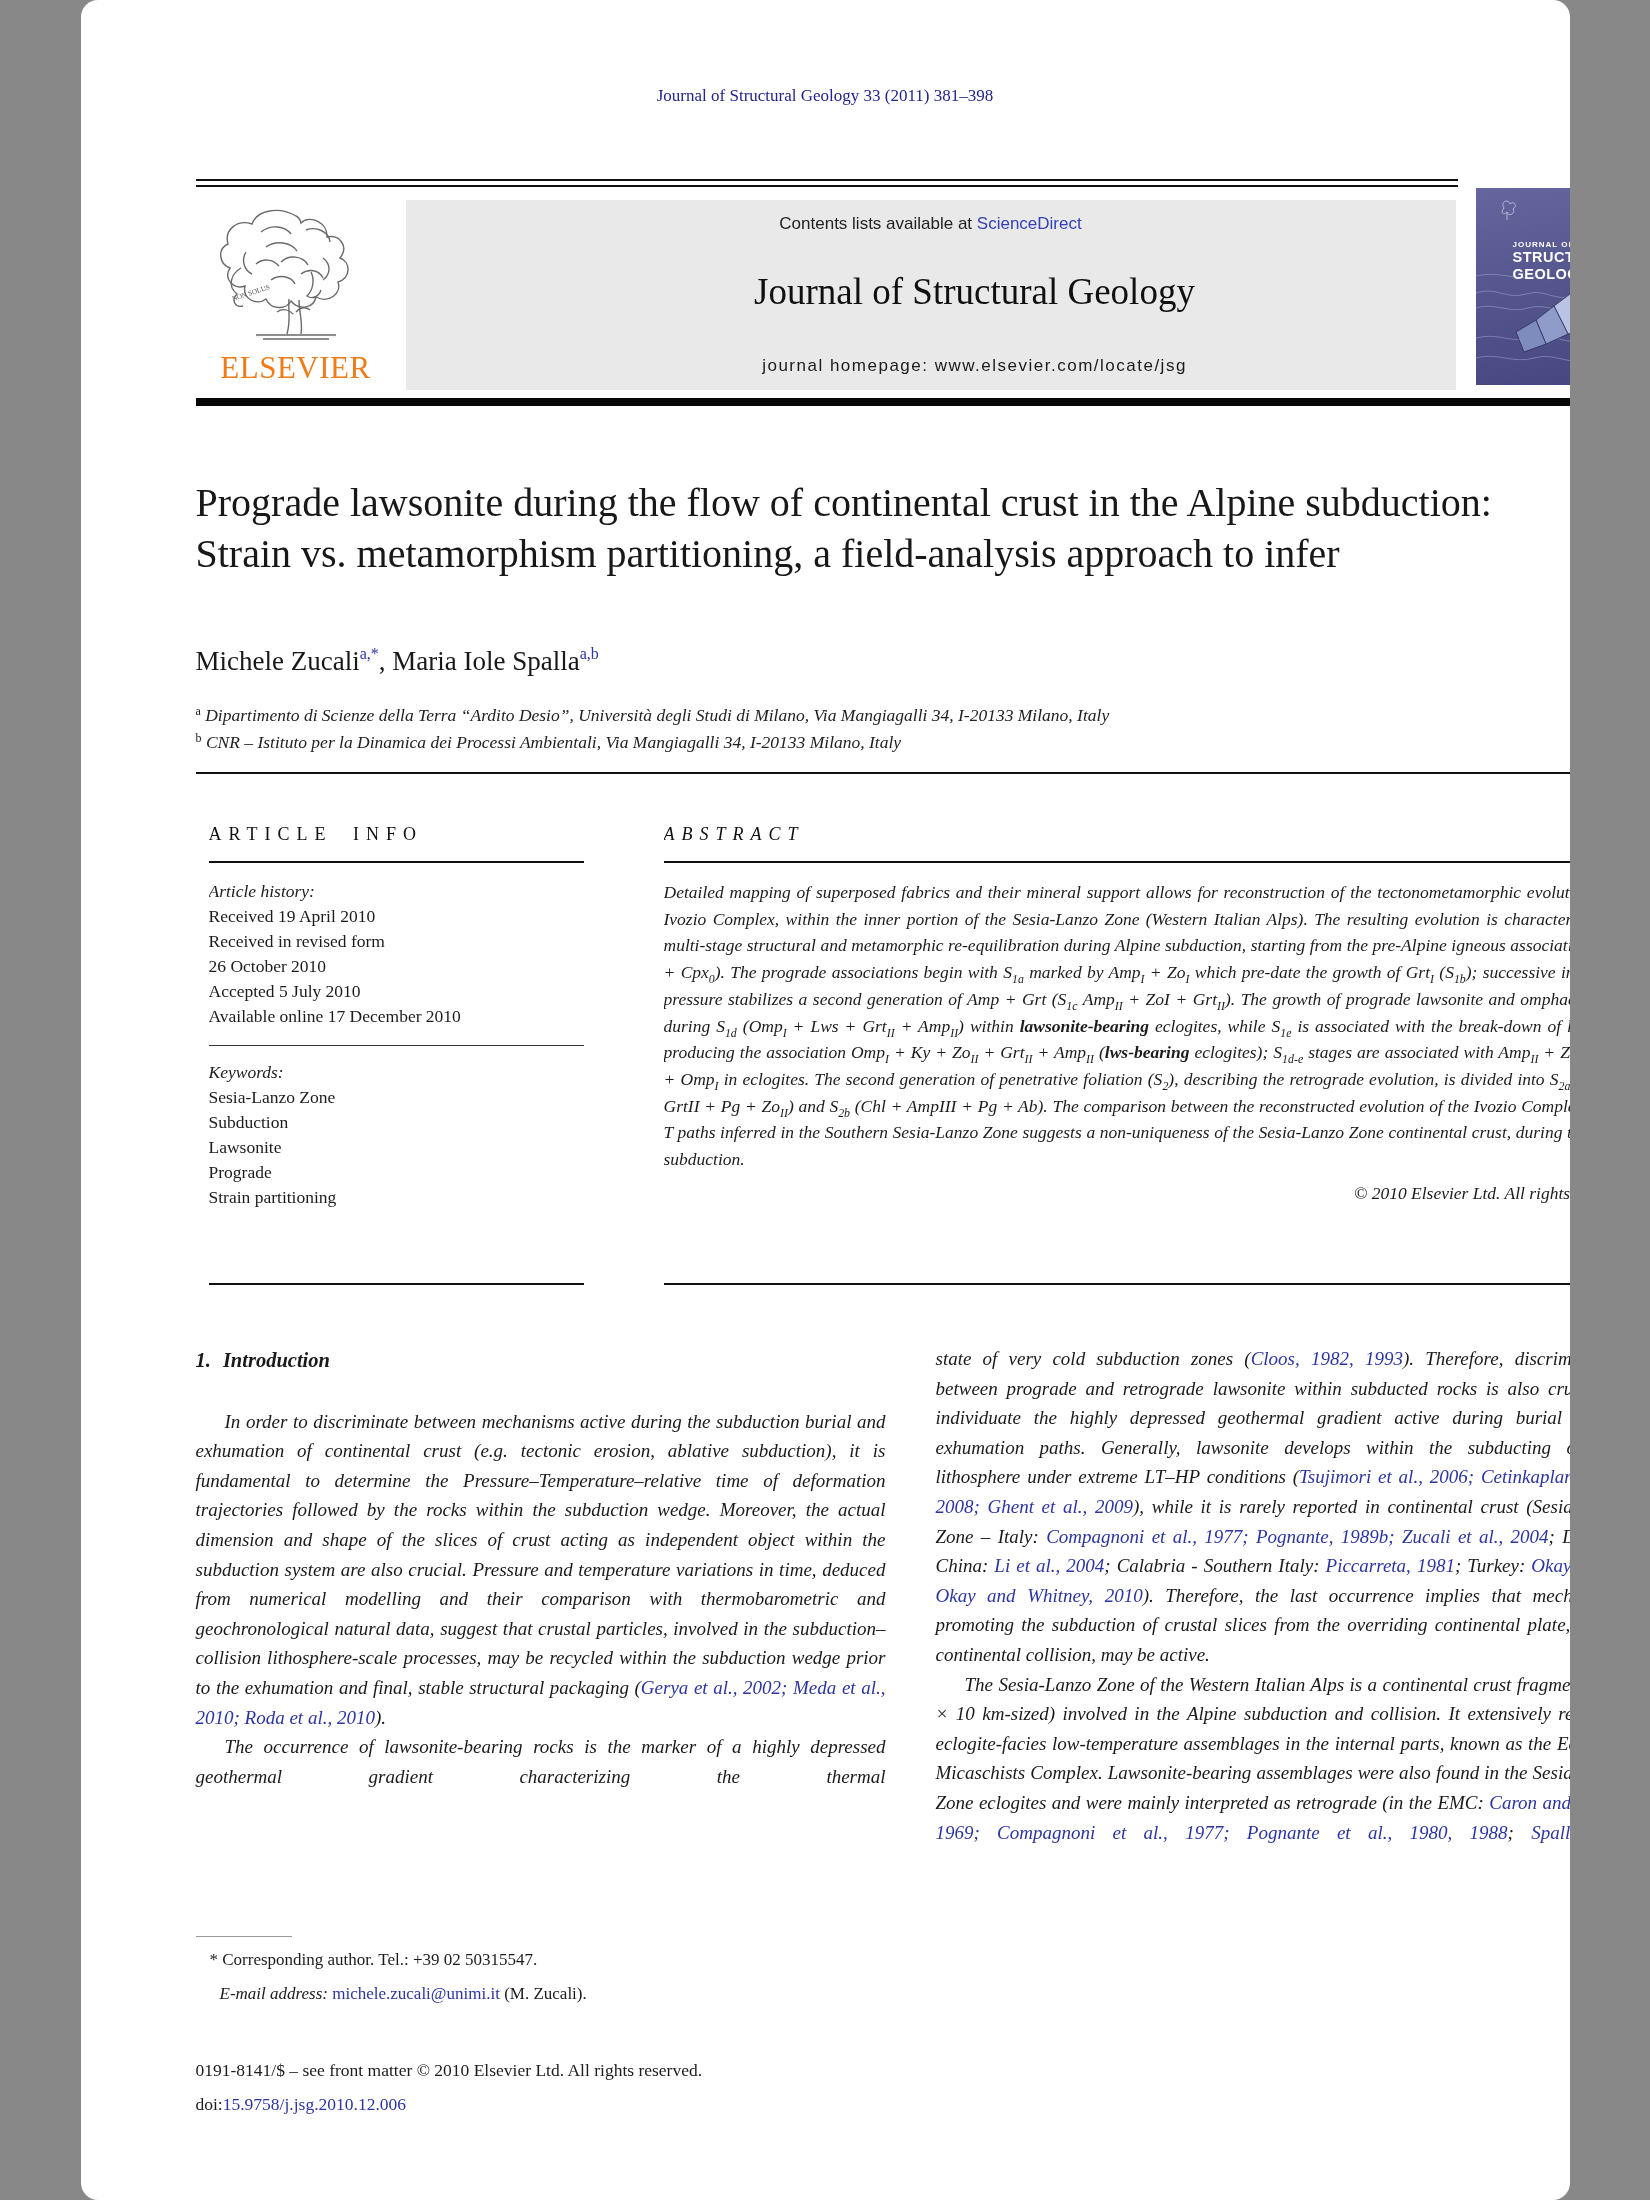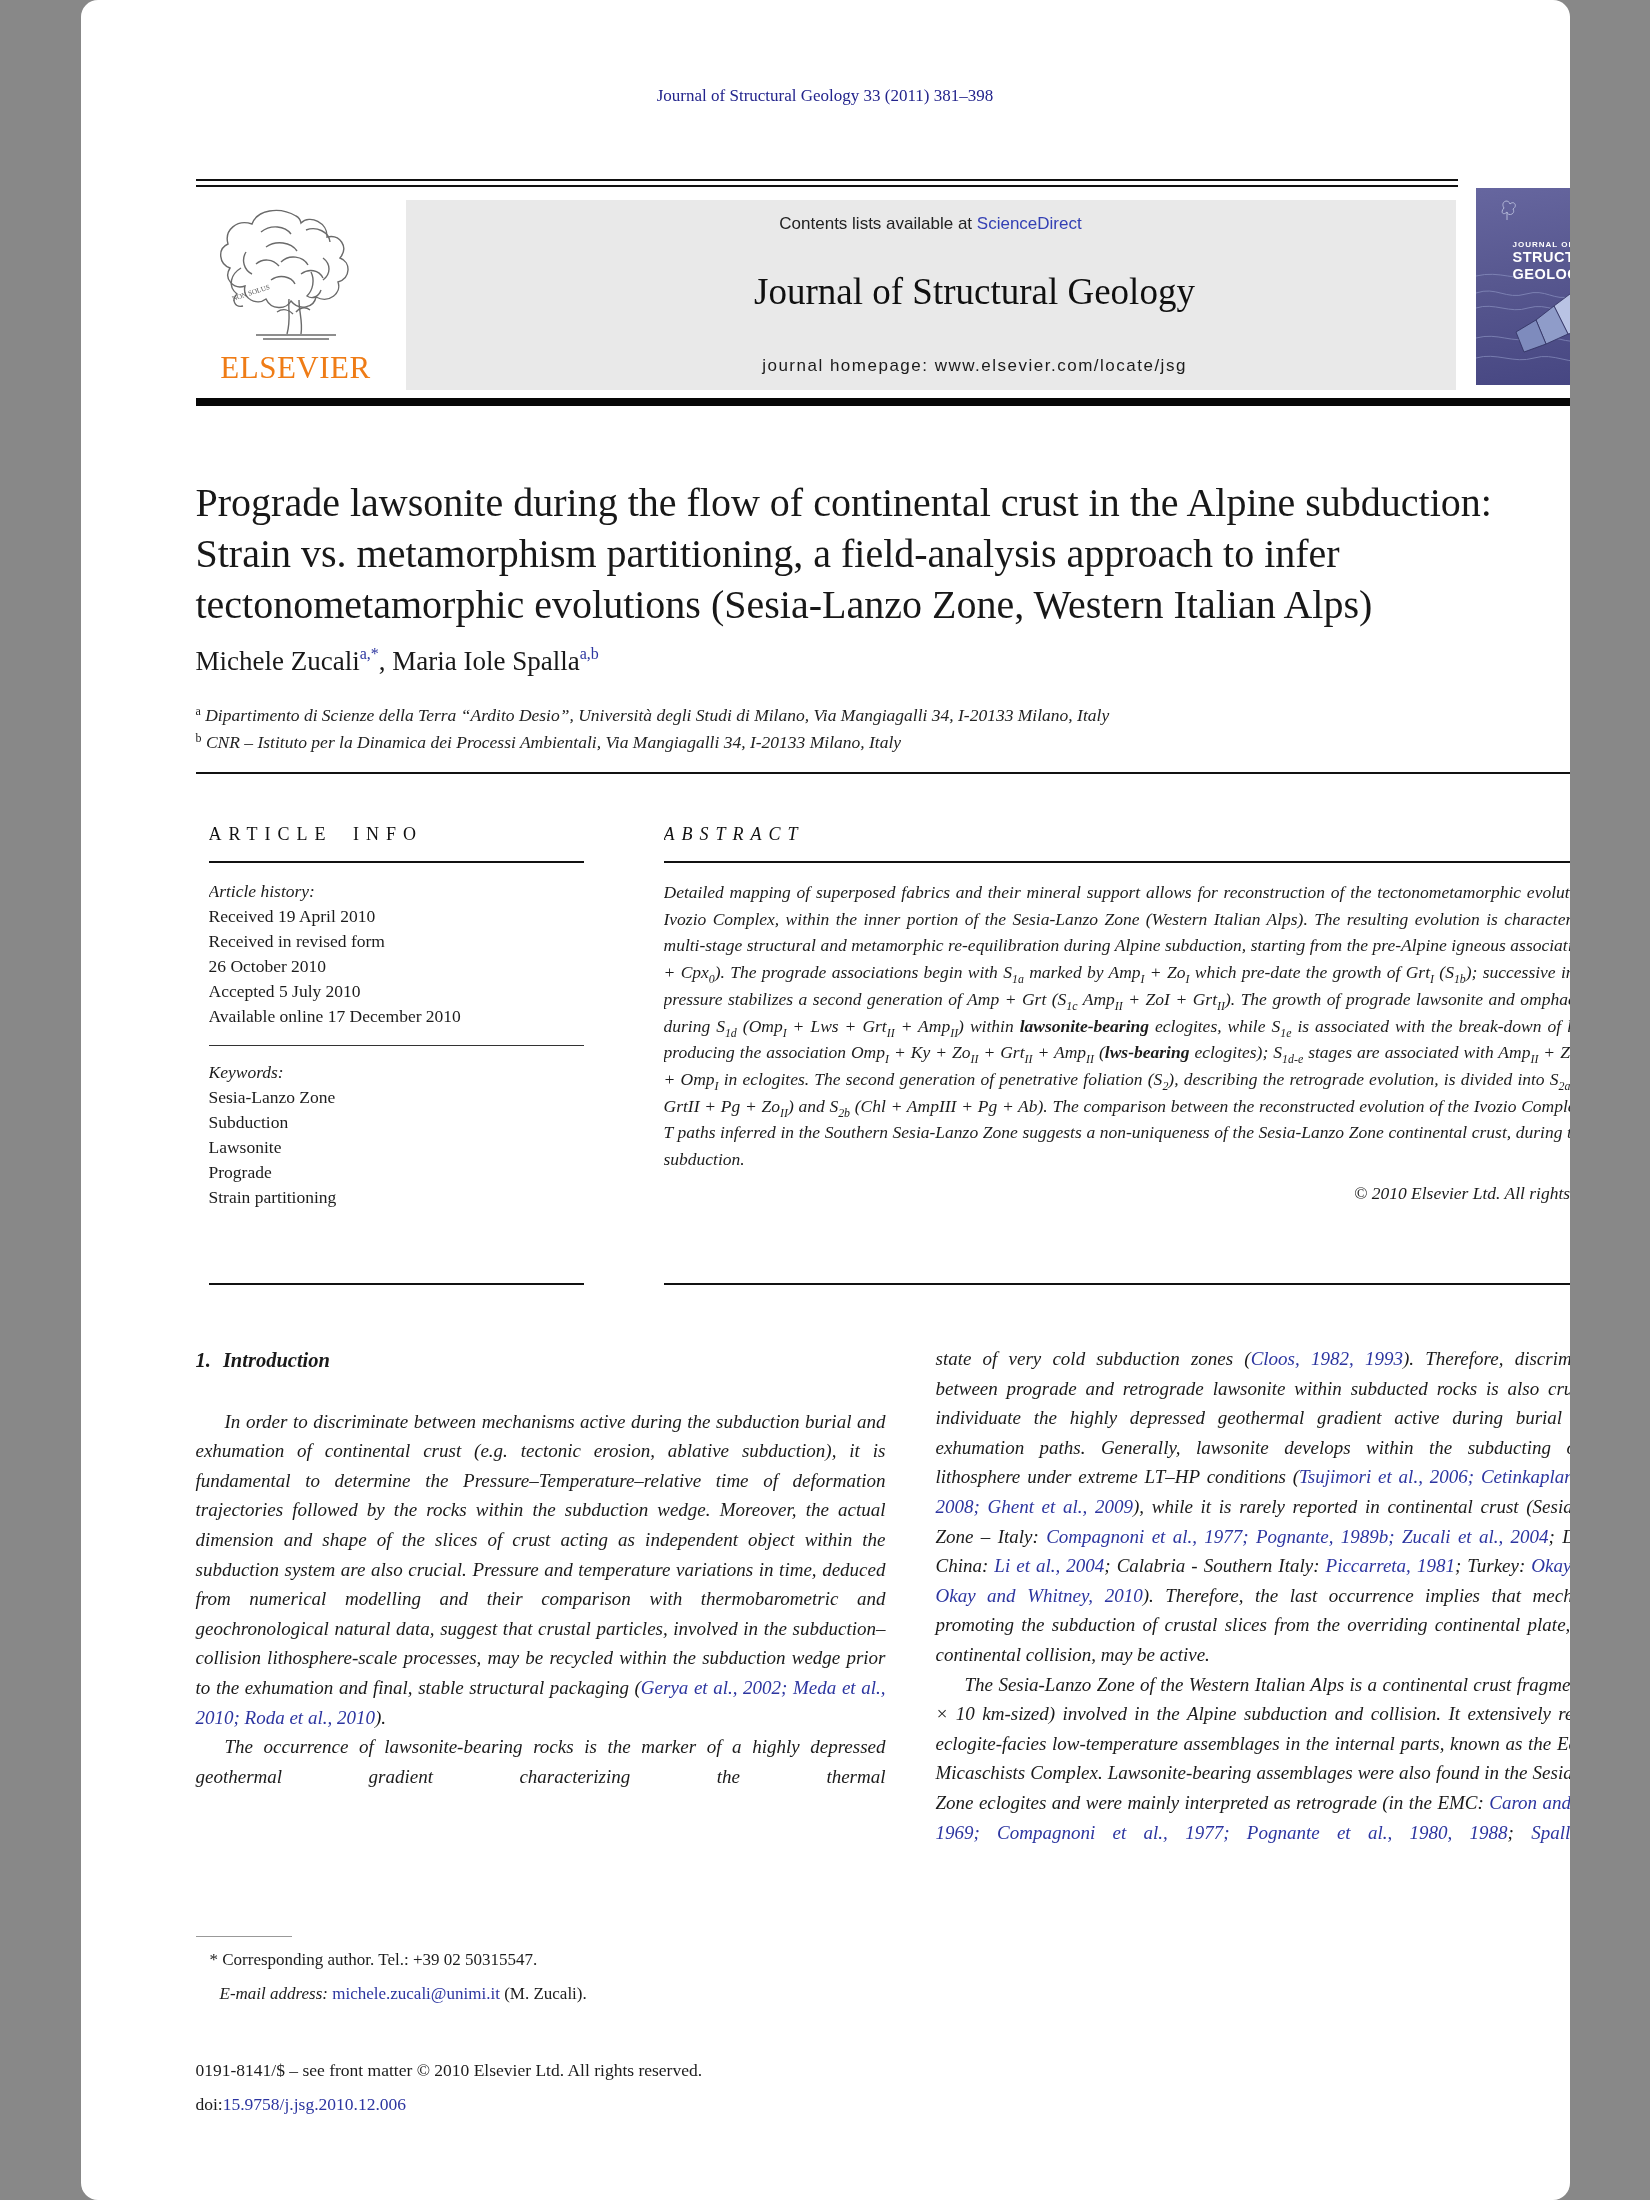--- a/index.html
+++ b/index.html
@@ -134,21 +134,20 @@
         <div class="cover-t3">GEOLOGY</div>
       </div>
     </div>
   </div>
 
   <div class="rule-thick"></div>
 
   <div class="art-title">
     <div>Prograde lawsonite during the flow of continental crust in the Alpine subduction:</div>
     <div>Strain vs. metamorphism partitioning, a field-analysis approach to infer</div>
-    <div>tectonometamorphic evolutions (Sesia-Lanzo Zone, Western Italian Alps)</div>
   </div>
 
   <div class="authors">
     <span>Michele Zucali</span><span class="affmark">a,*</span><span>, </span><span>Maria Iole Spalla</span><span class="affmark">a,b</span>
   </div>
 
   <div class="affils">
     <div><span class="affsup">a</span> <span>Dipartimento di Scienze della Terra “Ardito Desio”, Università degli Studi di Milano, Via Mangiagalli 34, I-20133 Milano, Italy</span></div>
     <div><span class="affsup">b</span> <span>CNR – Istituto per la Dinamica dei Processi Ambientali, Via Mangiagalli 34, I-20133 Milano, Italy</span></div>
   </div>

